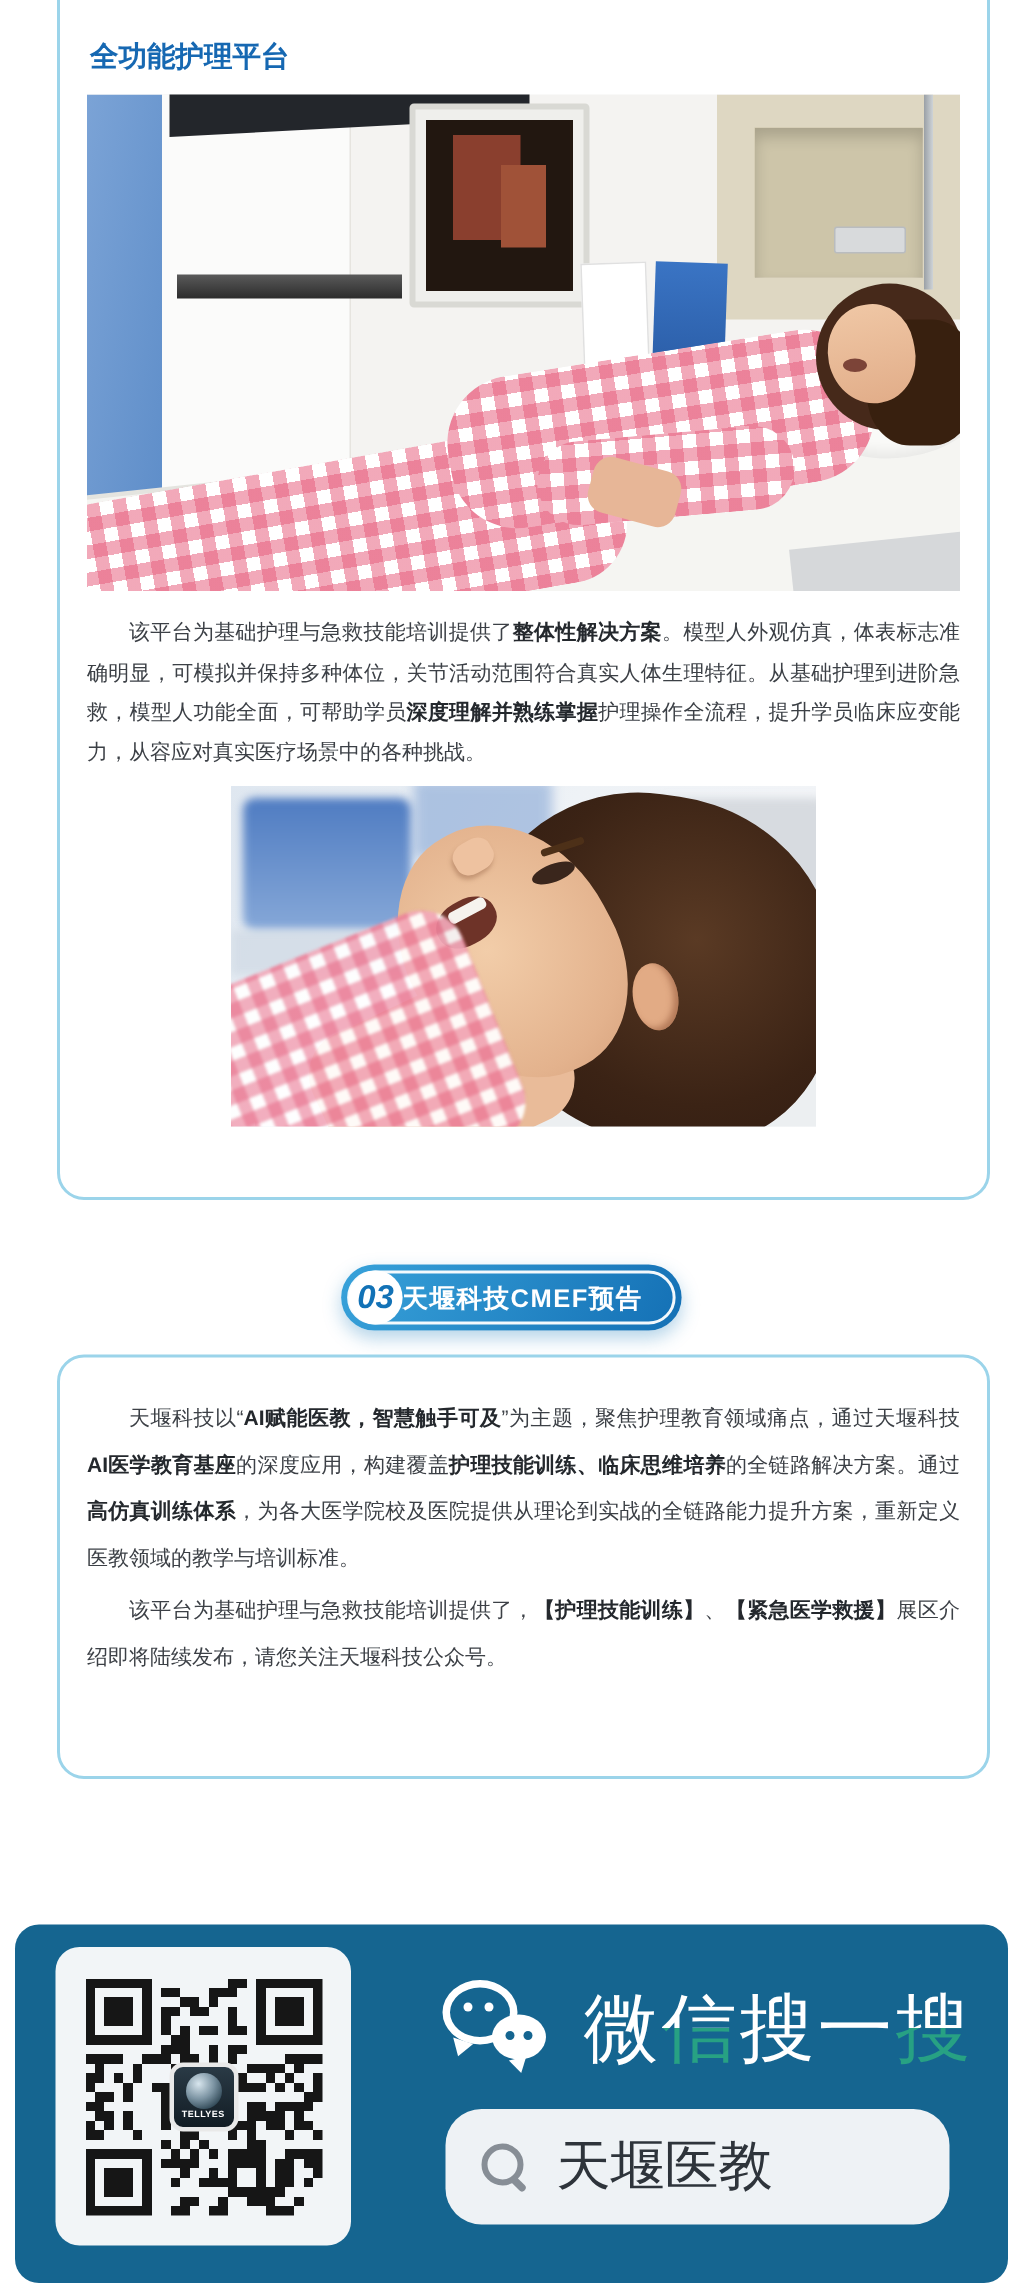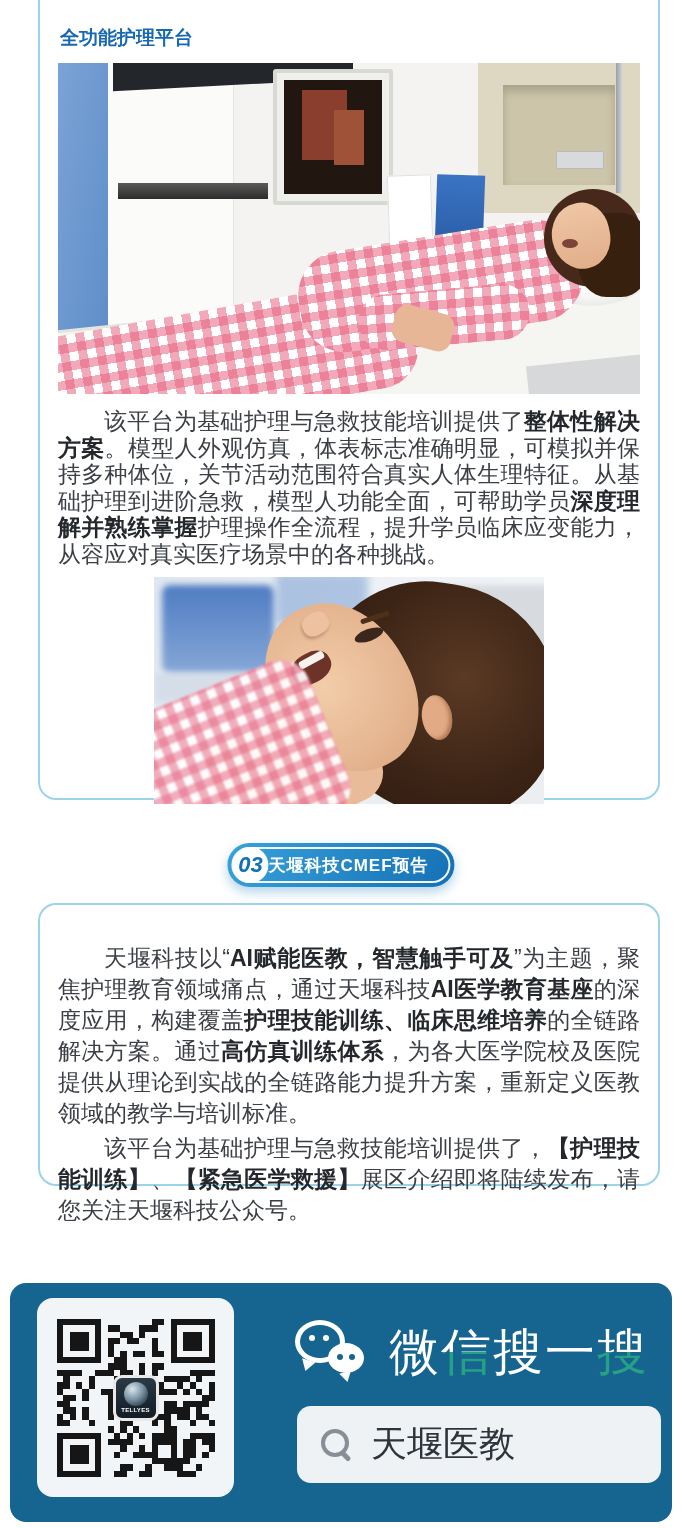--- a/index.html
+++ b/index.html
@@ -6,25 +6,25 @@
   .stage{position:relative;width:682px;height:1528px;background:#fff;overflow:hidden;
          font-family:"Liberation Sans","DejaVu Sans",sans-serif;}
 
   
   .card{position:absolute;left:38px;width:622px;background:#fff;box-sizing:border-box;
         border:2px solid var(--card-border);border-radius:18px;}
   #card1{top:-22px;height:822px;}
   #card2{top:903px;height:283px;}
   .card-title{margin:45px 0 12px 20px;font-size:19px;font-weight:bold;color:var(--title-blue);}
 
-  .para{margin:14px 18px 0;font-size:23px;line-height:26.5px;color:var(--text-color);
+  .para{margin:14px 18px 0;font-size:14px;line-height:26.5px;color:var(--text-color);
         text-align:justify;text-indent:2em;}
   .para .b{font-weight:bold;color:#24282d;}
   #card2 .para{line-height:31px;margin-top:4px;}
-  #card2 .para.first{margin-top:38px;}
+  #card2 .para.first{margin-top:25px;}
 
   
   .photo1{position:relative;width:582px;height:331px;margin:0 auto;overflow:hidden;background:#f4f3f1;}
   .p1-blue-left{position:absolute;left:0;top:0;width:50px;height:100%;
                 background:linear-gradient(100deg,#7ba3d6,#5c8cc8);}
   .p1-white-col{position:absolute;left:50px;top:0;width:125px;height:100%;background:#fbfbfa;
                 border-right:1px solid #e6e4df;}
   .p1-dark-top{position:absolute;left:55px;top:-8px;width:240px;height:30px;background:#23262b;
                transform:skewY(-3deg);}
   .p1-louver{position:absolute;left:60px;top:120px;width:150px;height:16px;
@@ -144,22 +144,22 @@
                border:7px solid transparent;border-top:11px solid #fff;transform:rotate(18deg);}
   .wx-small{position:absolute;left:33px;top:23px;width:36px;height:30px;background:#fff;border-radius:50%;}
   .wx-small .eye{position:absolute;width:6px;height:6px;border-radius:50%;background:var(--banner);top:11px;}
   .wx-small .eye.l{left:9px;} .wx-small .eye.r{left:21px;}
   .wx-small-tail{position:absolute;left:46px;top:52px;width:0;height:0;
                  border:6px solid transparent;border-top:10px solid #fff;transform:rotate(-14deg);}
   .wx-title{font-size:50px;color:#fff;letter-spacing:2px;white-space:nowrap;}
   .wx-title .teal{background:linear-gradient(180deg,#ffffff 50%,var(--teal) 50%);
                   -webkit-background-clip:text;background-clip:text;color:transparent;}
 
-  .search-box{position:absolute;left:287px;top:123px;width:364px;height:77px;background:#eef2f5;
-              border-radius:14px;display:flex;align-items:center;gap:18px;padding-left:24px;
+  .search-box{position:absolute;left:287px;top:123px;width:336px;height:77px;background:#eef2f5;
+              border-radius:24px;display:flex;align-items:center;gap:18px;padding-left:24px;
               box-sizing:border-box;}
   .mag{position:relative;width:32px;height:32px;flex:0 0 auto;}
   .mag::before{content:"";position:absolute;left:0;top:0;width:20px;height:20px;
                border:4px solid #878e96;border-radius:50%;}
   .mag::after{content:"";position:absolute;left:22px;top:21px;width:5px;height:12px;
               background:#878e96;border-radius:3px;transform:rotate(-45deg);}
   .search-text{font-size:36px;color:var(--search-text);white-space:nowrap;}
 </style>
 </head>
 <body>

